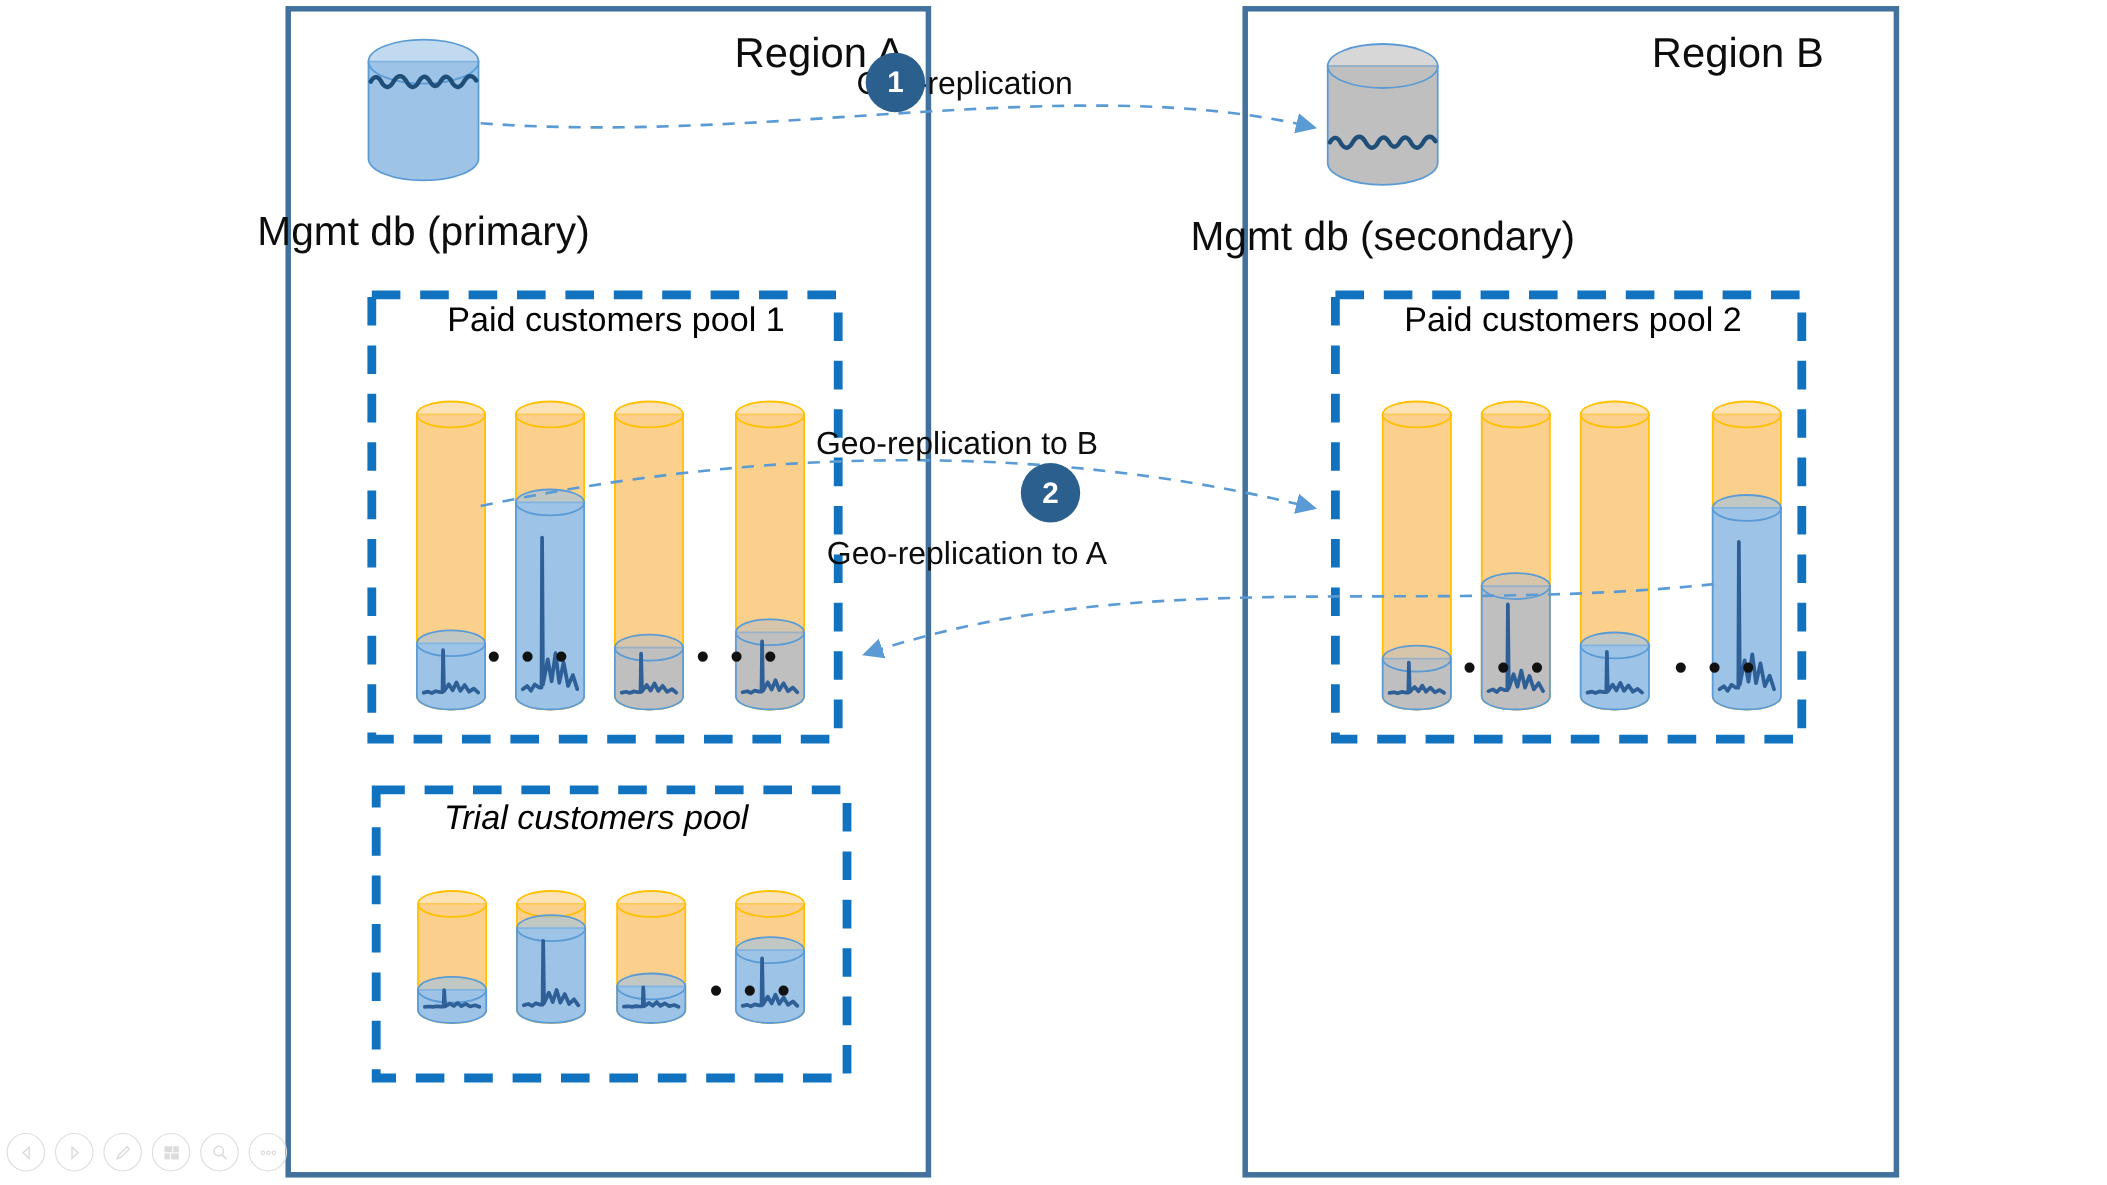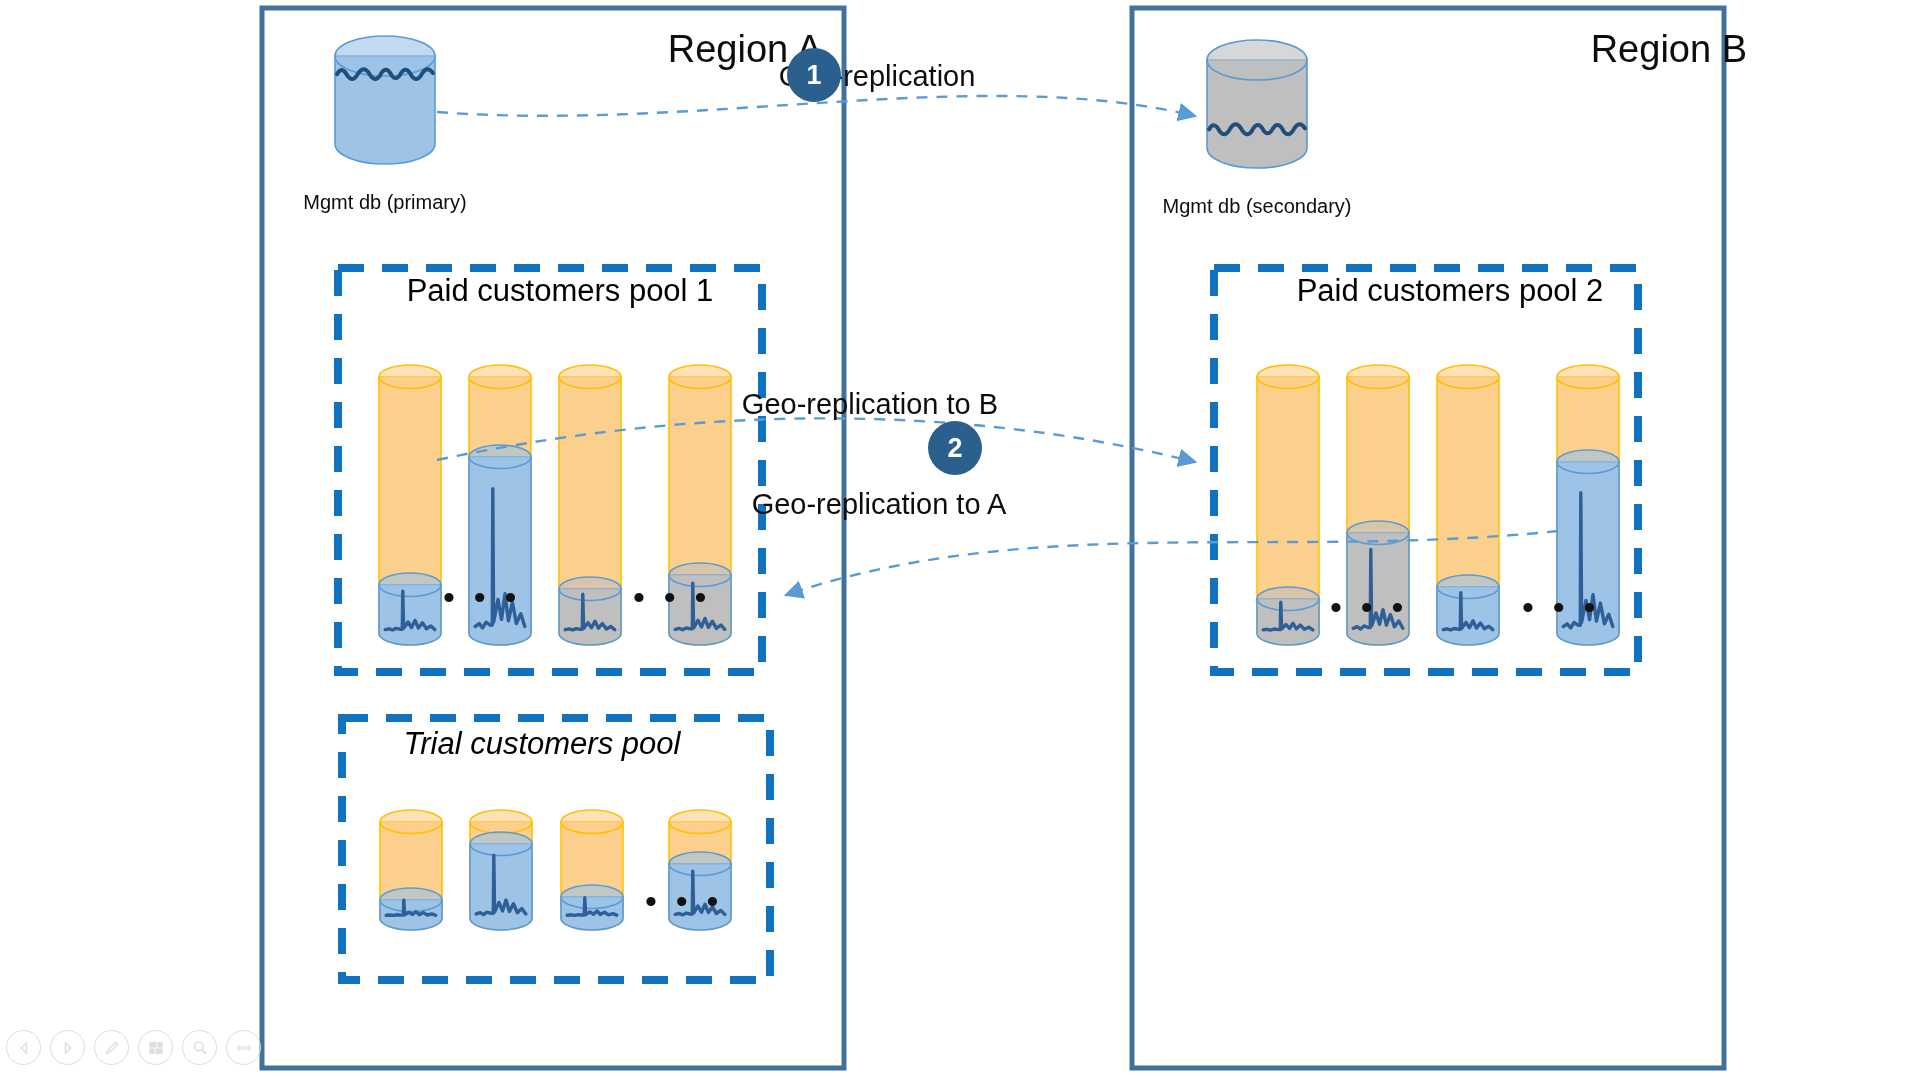--- a/index.html
+++ b/index.html
@@ -7,21 +7,21 @@
     width:1915px;height:1077px;position:relative;overflow:hidden;
     font-family:"Liberation Sans","DejaVu Sans",sans-serif;
     color:#000000;
   }
   #stage{position:absolute;inset:0;}
   svg.layer{position:absolute;left:0;top:0;width:1915px;height:1077px;overflow:visible;}
 
   
   .lbl{position:absolute;white-space:nowrap;line-height:1;}
   .region-title{font-size:38px;color:#0d0d0d;}
-  .db-caption{font-size:20px;color:#0d0d0d;}
+  .db-caption{font-size:37px;color:#0d0d0d;}
   .pool-title{font-size:31px;color:#000000;}
   .flow-label{font-size:29px;color:#0d0d0d;}
 
   .badge{
     position:absolute;width:54px;height:54px;border-radius:50%;
     background:#2b5f8e;display:flex;align-items:center;justify-content:center;
     color:#ffffff;font-size:27px;font-weight:bold;
   }
   .dots{position:absolute;font-size:34px;letter-spacing:6px;color:#111;line-height:1;}
 
@@ -179,26 +179,26 @@
         <marker id="ah" markerWidth="9" markerHeight="9" refX="7" refY="4.5" orient="auto">
           <path d="M0,0.6 L8,4.5 L0,8.4 Z" fill="#5b9bd5"></path>
         </marker>
       </defs>
       <path d="M 437 112 C 700 132 980 64 1195 116" fill="none" stroke="#5b9bd5" stroke-width="2.4" stroke-dasharray="11 9" marker-end="url(#ah)"></path>
       <path d="M 437 460 C 760 392 1020 418 1195 462" fill="none" stroke="#5b9bd5" stroke-width="2.4" stroke-dasharray="11 9" marker-end="url(#ah)"></path>
       <path d="M 1558 531 C 1280 560 1030 512 786 595" fill="none" stroke="#5b9bd5" stroke-width="2.4" stroke-dasharray="11 9" marker-end="url(#ah)"></path>
     </svg>
   <div id="text-layer">
       <div class="lbl region-title" style="left: 822px; top: 30px; transform: translateX(-100%);">Region A</div>
-      <div class="lbl region-title" style="left: 1747px; top: 30px; transform: translateX(-100%);">Region B</div>
+      <div class="lbl region-title" style="left: 1658px; top: 30px; transform: translateX(-100%);">Region B</div>
       <div class="lbl db-caption" style="left: 385px; top: 192px; transform: translateX(-50%);">Mgmt db (primary)</div>
       <div class="lbl db-caption" style="left: 1257px; top: 196px; transform: translateX(-50%);">Mgmt db (secondary)</div>
       <div class="lbl pool-title" style="left: 560px; top: 275px; transform: translateX(-50%);">Paid customers pool 1</div>
       <div class="lbl pool-title" style="left: 542px; top: 728px; transform: translateX(-50%); font-style: italic;">Trial customers pool</div>
-      <div class="lbl pool-title" style="left: 1430px; top: 275px; transform: translateX(-50%); margin-left: 20px;">Paid customers pool 2</div>
+      <div class="lbl pool-title" style="left: 1430px; top: 275px; transform: translateX(-50%);">Paid customers pool 2</div>
       <div class="lbl flow-label" style="left: 877px; top: 62px; transform: translateX(-50%);">Geo-replication</div>
       <div class="badge" style="left: 787px; top: 48px;">1</div>
       <div class="lbl flow-label" style="left: 870px; top: 390px; transform: translateX(-50%);">Geo-replication to B</div>
       <div class="badge" style="left: 928px; top: 421px;">2</div>
       <div class="lbl flow-label" style="left: 879px; top: 490px; transform: translateX(-50%); text-align: center;">Geo-replication to A</div>
       <div class="dots" style="left: 443px; top: 580px;">• • •</div>
       <div class="dots" style="left: 633px; top: 580px;">• • •</div>
       <div class="dots" style="left: 645px; top: 884px;">• • •</div>
       <div class="dots" style="left: 1330px; top: 590px;">• • •</div>
       <div class="dots" style="left: 1522px; top: 590px;">• • •</div>

